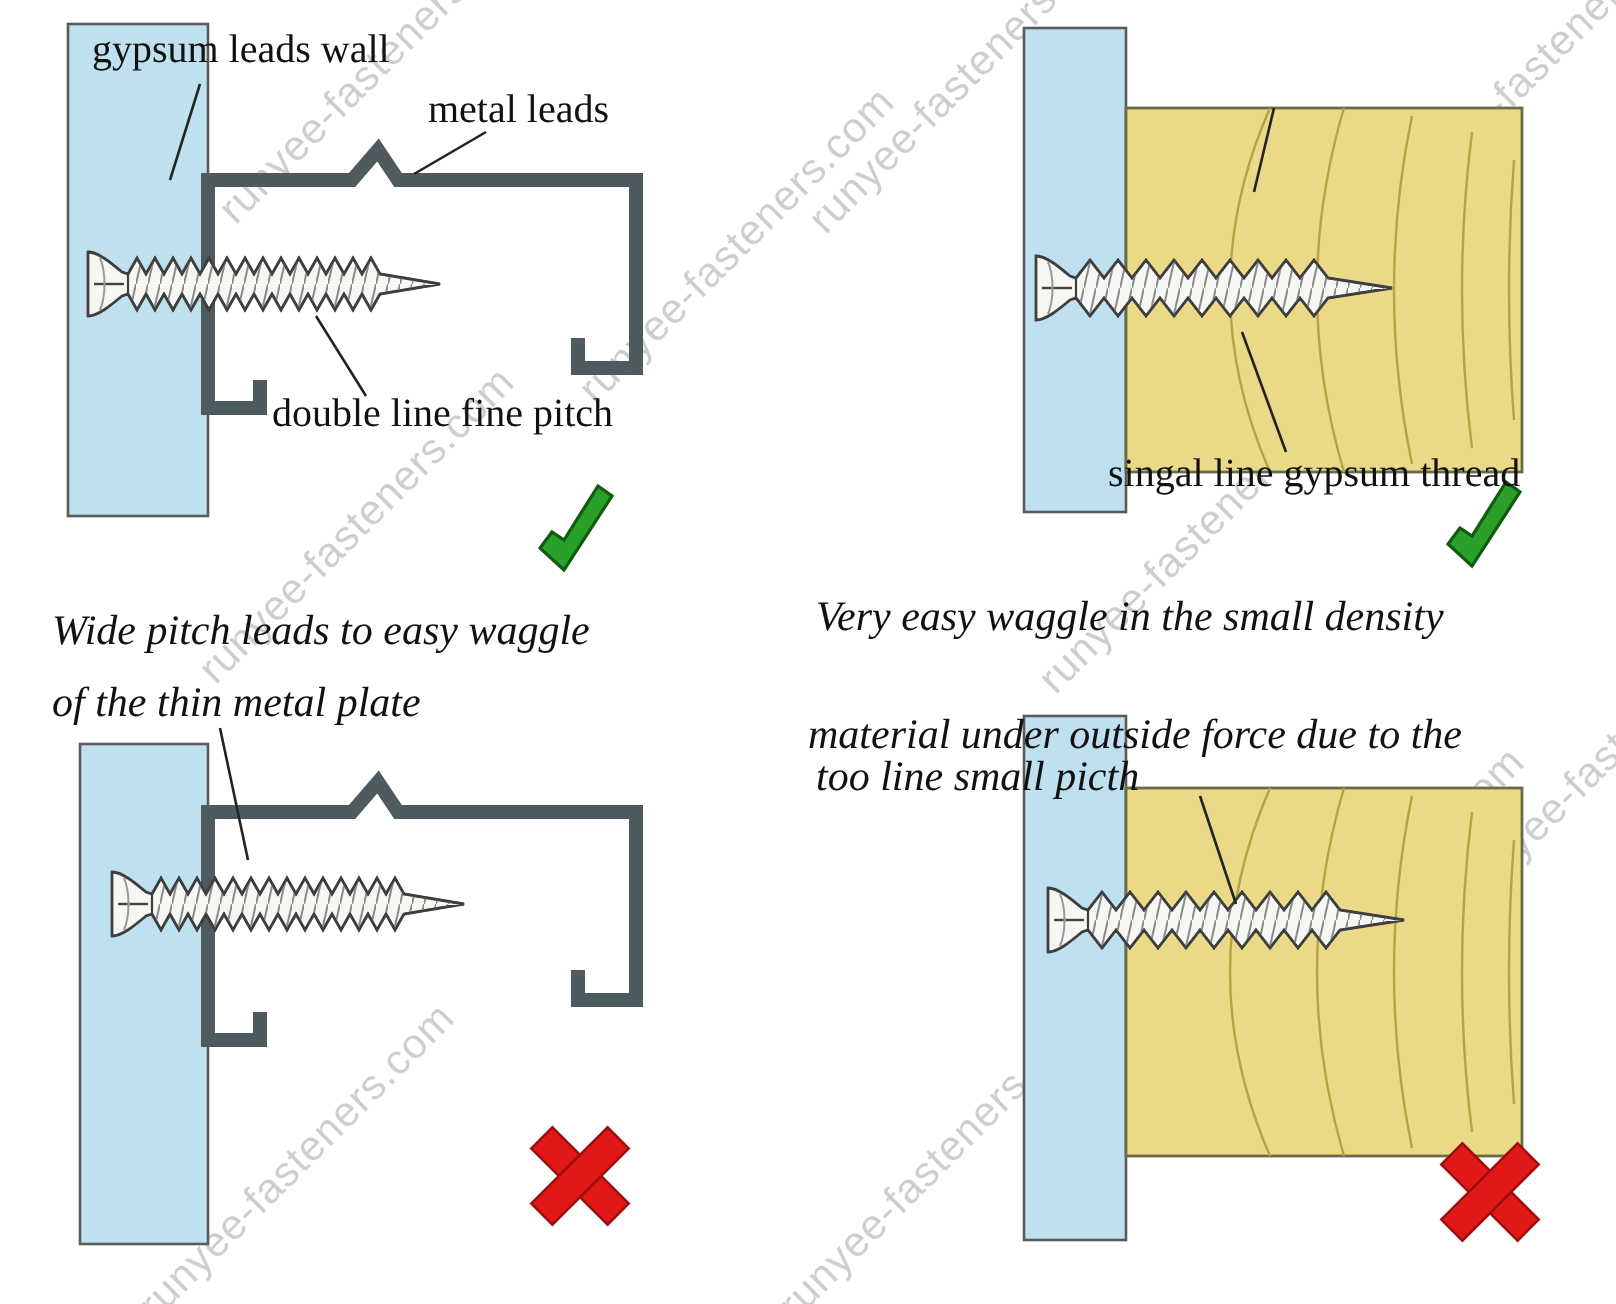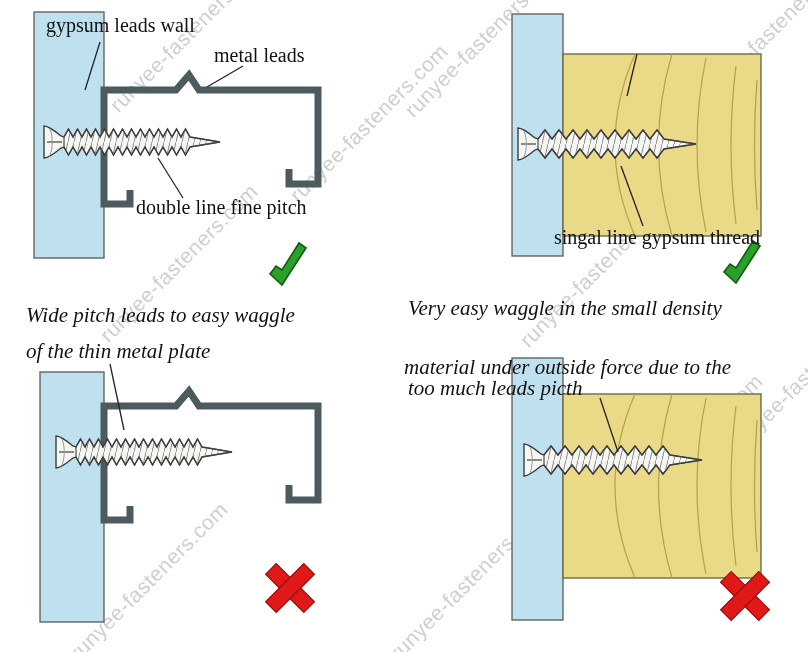--- a/index.html
+++ b/index.html
@@ -158,15 +158,15 @@
   <div class="lbl" style="left:214px;top:44px">metal leads</div>
   <div class="lbl" style="left:136px;top:196px">double line fine pitch</div>
 
   <div class="lbl" style="left:554px;top:226px">singal line gypsum thread</div>
 
   <div class="cap" style="left:26px;top:303px">Wide pitch leads to easy waggle</div>
   <div class="cap" style="left:408px;top:296px">Very easy waggle in the small density</div>
 
   <div class="cap" style="left:26px;top:339px">of the thin metal plate</div>
   <div class="cap" style="left:404px;top:355px">material under outside force due to the</div>
-  <div class="cap" style="left:408px;top:376px">too much leads picth</div>
+  <div class="cap" style="left:408px;top:376px">too line small picth</div>
 
 </div>
 
 </body></html>

